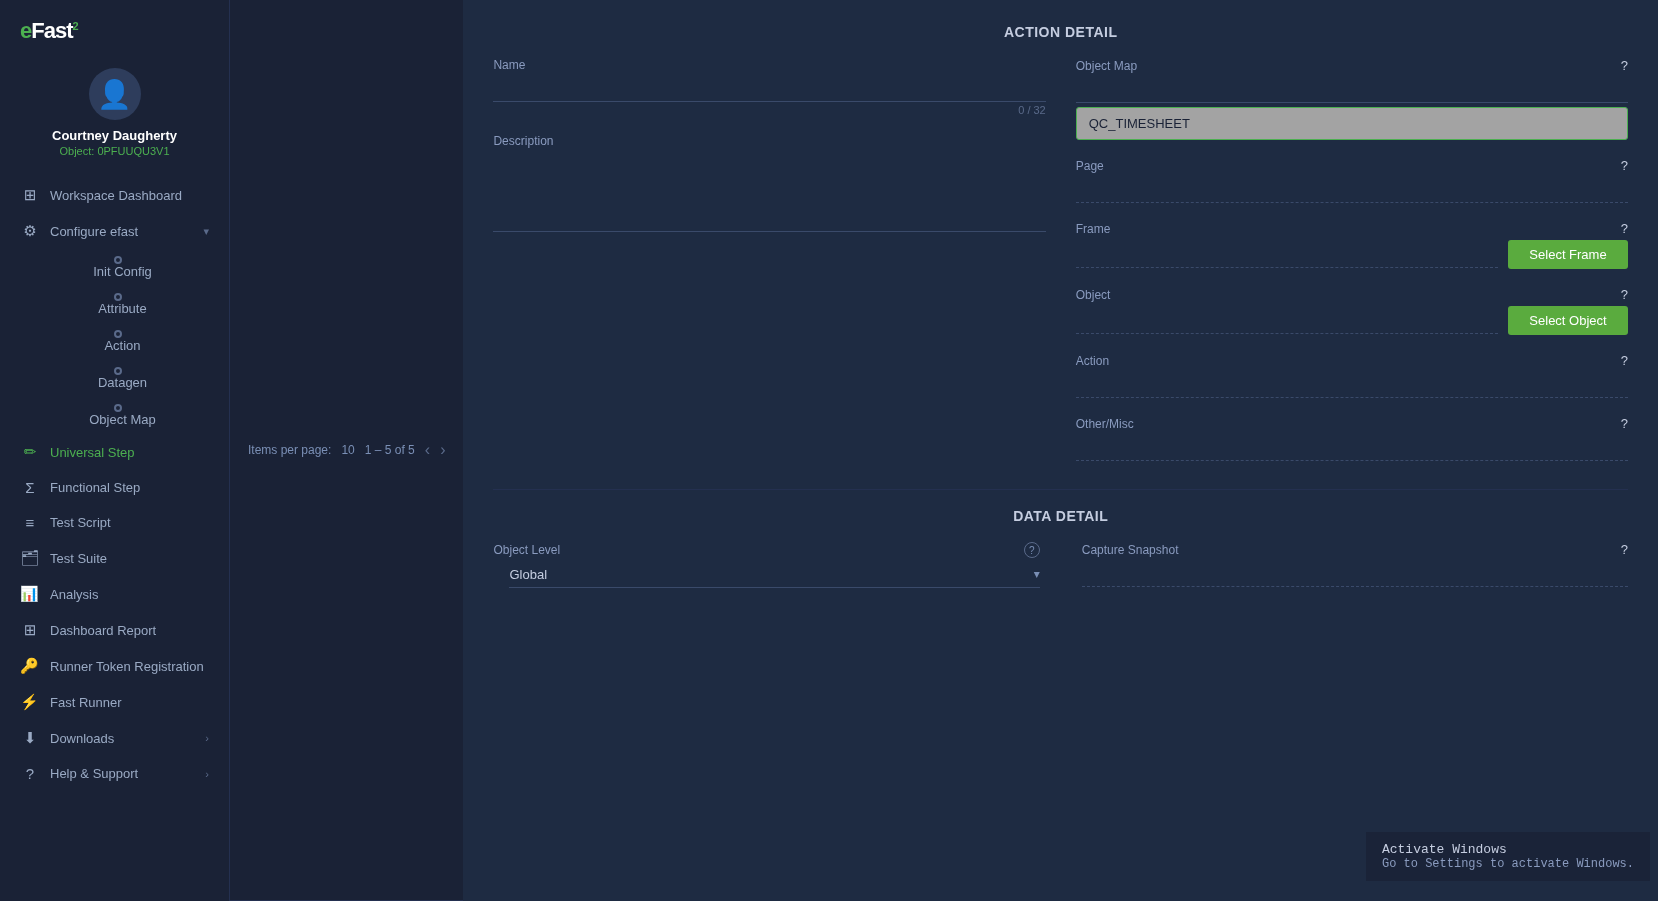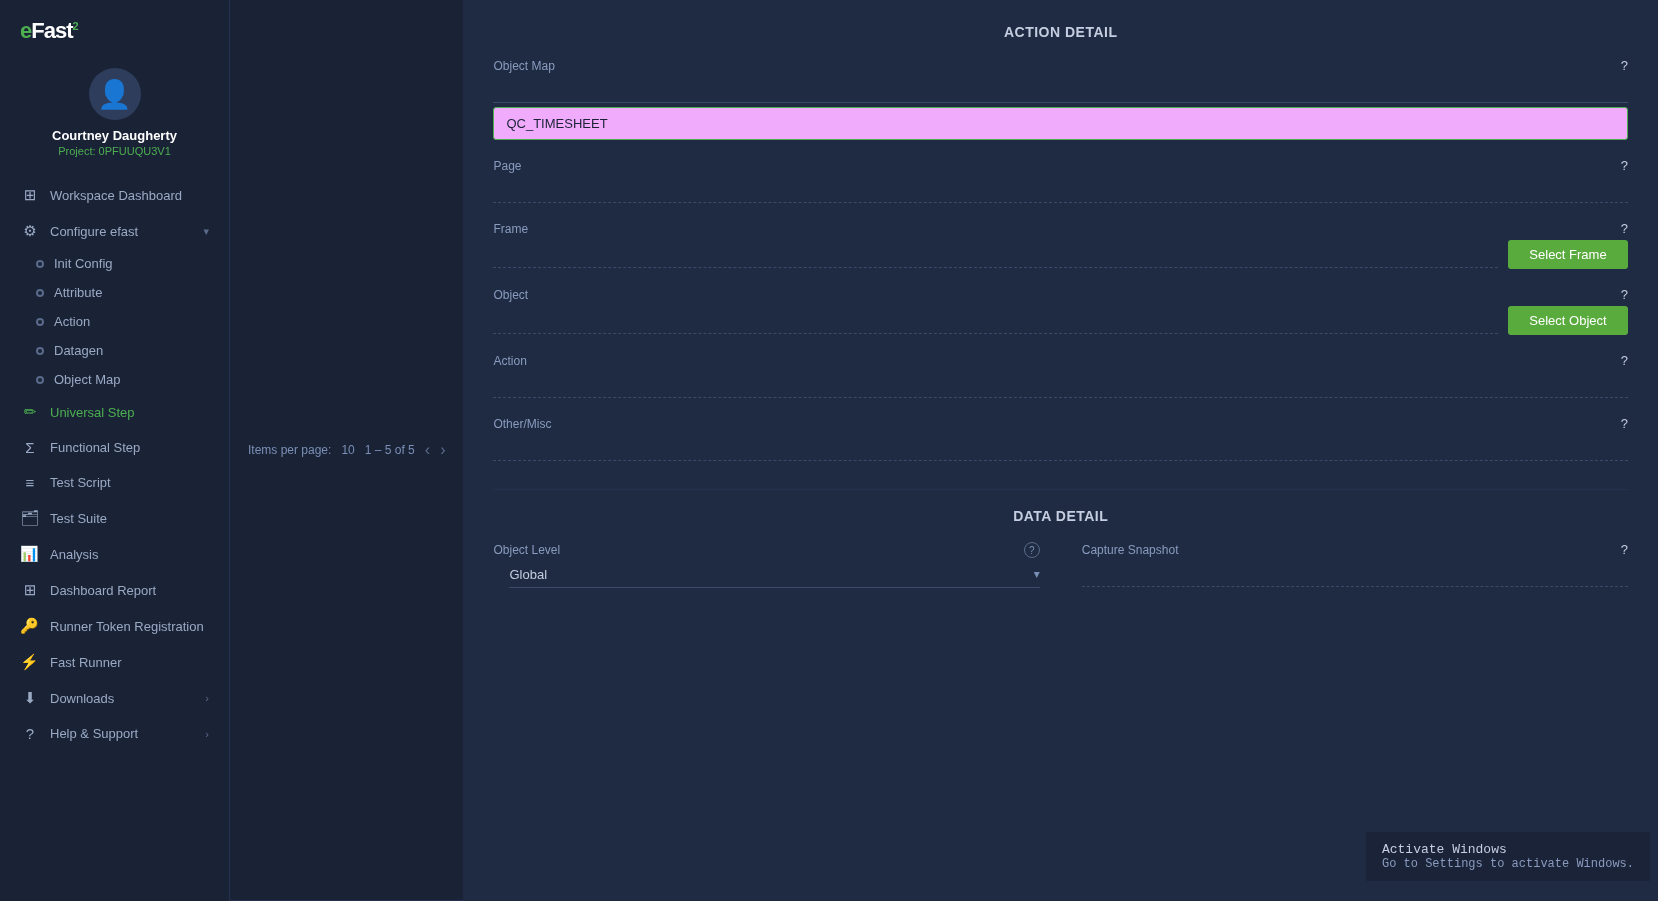--- a/index.html
+++ b/index.html
@@ -68,20 +68,21 @@
     .nav-item .nav-icon { width: 20px; margin-right: 10px; font-size: 15px; display: flex; align-items: center; justify-content: center; }
     .nav-item .nav-label { flex: 1; }
     .nav-item .nav-arrow { font-size: 11px; color: #5a6a8a; }
     .nav-sub { padding-left: 36px; }
     .nav-sub-item {
       display: flex; align-items: center;
       padding: 7px 20px 7px 0;
       cursor: pointer;
       color: #9aaac4;
       font-size: 13px;
+      flex-direction: column;
     }
     .nav-sub-item .dot { width: 8px; height: 8px; border-radius: 50%; border: 2px solid #5a6a8a; margin-right: 10px; }
 
     
     .main {
       flex: 1;
       display: flex;
       flex-direction: row;
       background: #1e2b42;
       overflow: hidden;
@@ -164,21 +165,21 @@
       border: none;
       border-bottom: 1px solid #3a4a6a;
       color: #c5cde0;
       font-size: 13px;
       padding: 5px 0;
       outline: none;
       resize: none;
       min-height: 80px;
     }
     .object-map-selected {
-      background: #f0abfc;
+      background: #a3a3a3;
       border: 1.5px solid #4caf50;
       border-radius: 3px;
       color: #1a2236;
       font-size: 13px;
       padding: 8px 12px;
       margin-top: 4px;
       font-weight: 500;
     }
 
     
@@ -281,21 +282,21 @@
       <span class="logo-e">e</span><span style="color:#fff;">Fast</span><sup class="logo-sup">2</sup>
     </span>
   </div>
 
   <div class="sidebar-user">
     <div class="avatar">
       <span class="avatar-icon">👤</span>
     </div>
     <span class="user-name">Courtney Daugherty</span>
     <span class="user-project">
-      <span>Project:</span> <span>0PFUUQU3V1</span>
+      <span>Object:</span> <span>0PFUUQU3V1</span>
     </span>
   </div>
 
   <nav class="sidebar-nav">
 
     <div class="nav-item">
       <span class="nav-icon">⊞</span>
       <span class="nav-label">Workspace Dashboard</span>
     </div>
 
@@ -394,20 +395,36 @@
     </div>
   </div>
 
   <div class="content">
 
     <div>
       <div class="section-title">ACTION DETAIL</div>
 
       <div class="form-layout">
 
+        <div class="form-left">
+          <div class="field-group">
+            <div class="field-label">
+              <span>Name</span>
+            </div>
+            <input class="field-input" type="text" value="" style="">
+            <div class="field-counter">0 / 32</div>
+          </div>
+
+          <div class="field-group">
+            <div class="field-label">
+              <span>Description</span>
+            </div>
+            <textarea class="field-textarea" style=""></textarea>
+          </div>
+        </div>
 
         <div class="form-right">
 
           <div class="right-field">
             <div class="right-field-header">
               <span class="right-field-label">Object Map</span>
               <span class="help-icon">?</span>
             </div>
             <input class="right-field-input" type="text" style="border-bottom: 1px solid rgb(58, 74, 106);">
             <div class="object-map-selected">QC_TIMESHEET</div>

